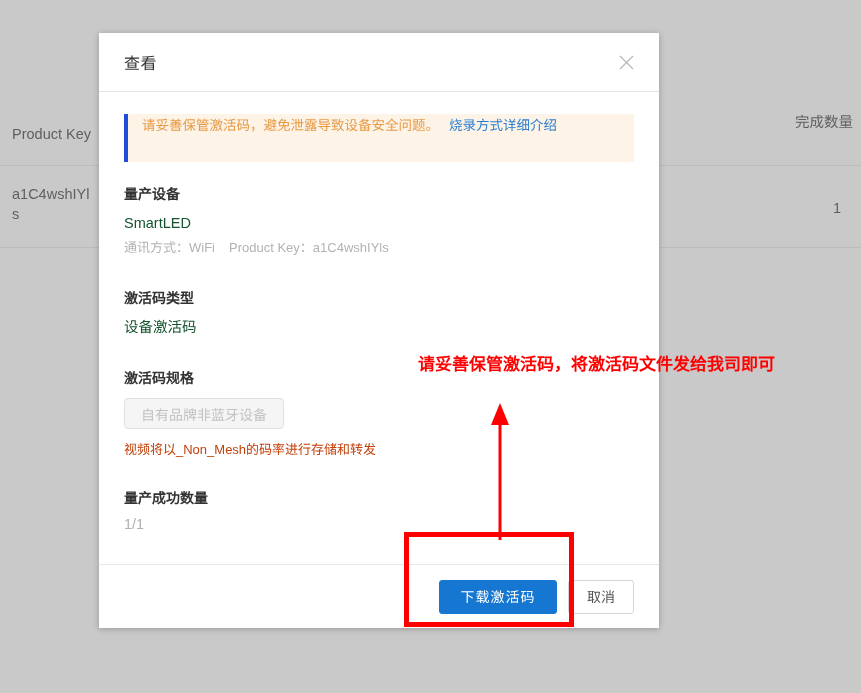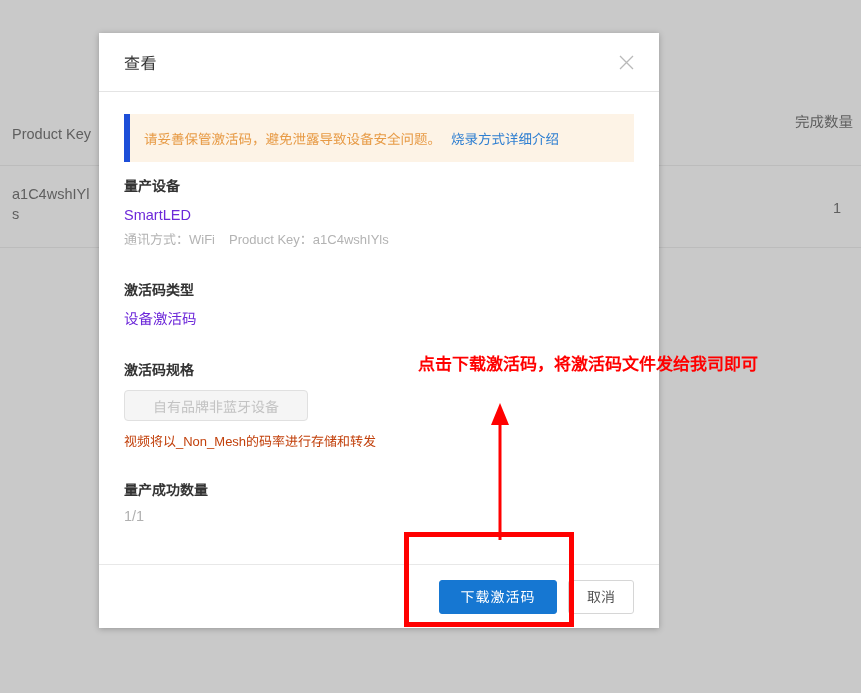--- a/index.html
+++ b/index.html
@@ -101,62 +101,61 @@
 
   .dialog-body {
     flex: 1 1 auto;
     padding: 22px 25px 0 25px;
     overflow: hidden;
   }
 
   
   .alert {
     background: #fdf3e6;
-    border-left: 6px solid #1d4ed8;
+    border-left: 4px solid #1d4ed8;
     height: 48px;
     display: flex;
-    align-items: center;
     padding-left: 14px;
     font-size: 13.5px;
   }
   .alert-text { color: #e79a45; }
   .alert-link {
     color: #2f7fd1;
     margin-left: 10px;
     text-decoration: none;
     cursor: pointer;
   }
 
   
-  .field { margin-top: 14px; }
+  .field { margin-top: 22px; }
   .field-label {
     font-size: 14px;
     font-weight: bold;
     color: #333333;
     line-height: 20px;
   }
   .field-value {
     font-size: 14.5px;
-    color: #6d28d9;
+    color: #14532d;
     line-height: 22px;
     margin-top: 8px;
   }
   .field-sub {
     font-size: 13px;
     color: #b3b3b3;
     line-height: 20px;
     margin-top: 4px;
   }
   .field-sub .sub-seg { margin-right: 14px; }
 
   .field-gap-lg { margin-top: 30px; }
 
   .spec-input {
     margin-top: 10px;
-    width: 184px;
+    width: 160px;
     height: 31px;
     background: #f5f5f5;
     border: 1px solid #e0e0e0;
     border-radius: 4px;
     color: #c3c3c3;
     font-size: 14px;
     font-family: inherit;
     text-align: center;
     line-height: 29px;
     cursor: not-allowed;
@@ -303,21 +302,21 @@
 
     </div>
 
     <div class="dialog-footer">
       <button class="btn btn-primary">下载激活码</button>
       <button class="btn btn-default">取消</button>
     </div>
 
   </div>
 
-  <div class="anno-text">点击下载激活码，将激活码文件发给我司即可</div>
+  <div class="anno-text">请妥善保管激活码，将激活码文件发给我司即可</div>
 
   <svg class="anno-arrow" viewBox="0 0 70 150">
     <line x1="30" y1="145" x2="30" y2="22" stroke="#ff0000" stroke-width="3"></line>
     <polygon points="30,8 21,30 39,30" fill="#ff0000"></polygon>
   </svg>
 
   <div class="anno-box"></div>
 
 </div>
 

